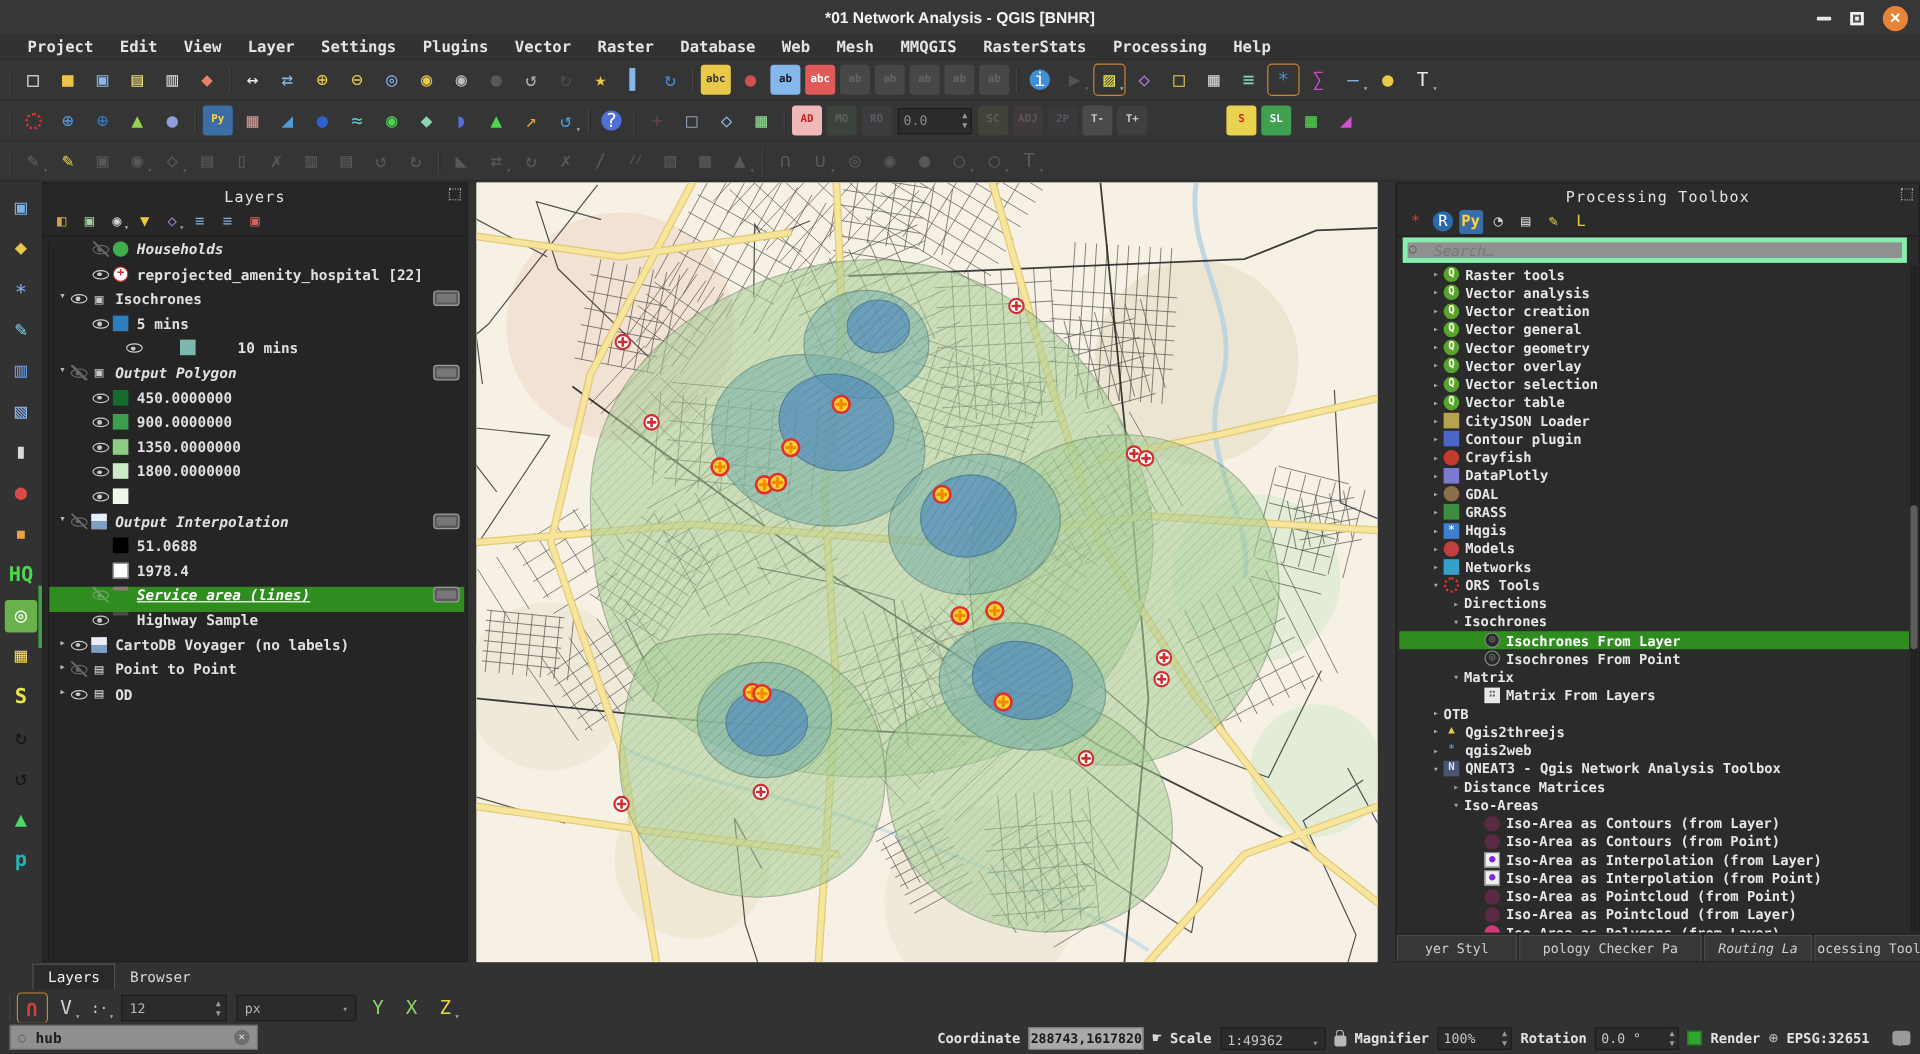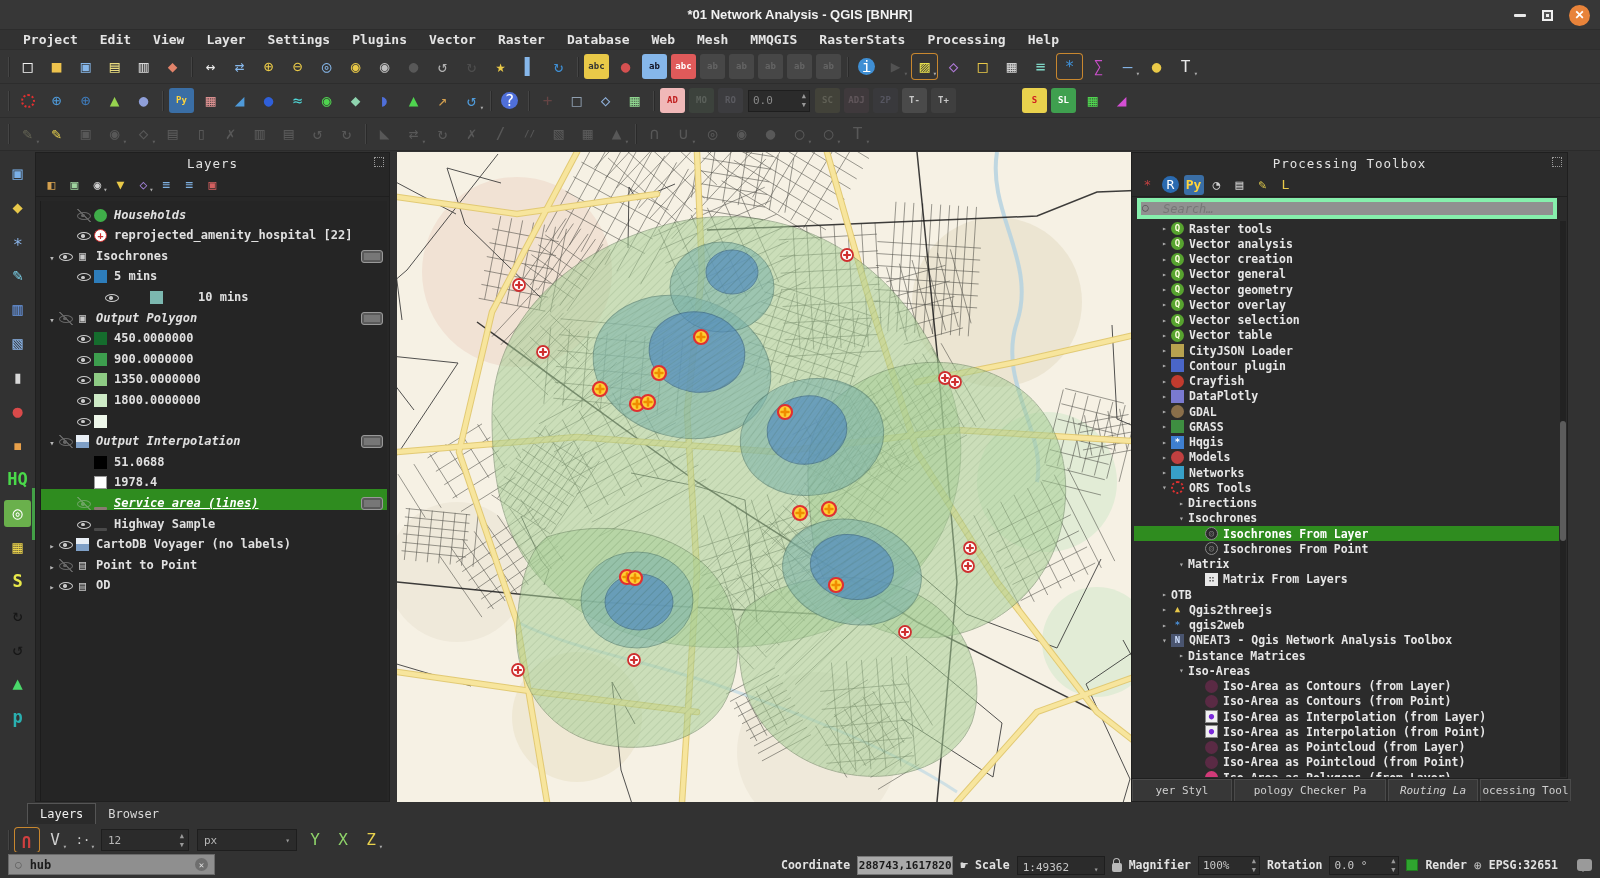--- a/index.html
+++ b/index.html
@@ -44,21 +44,21 @@
   #leftrail .tbicon{width:27px;height:27px;margin:3.5px 0;font-size:17px}
   #rail-active{position:absolute;left:32px;top:488px;width:3px;height:52px;background:#43a047}
   
   #layerspanel{position:absolute;left:35px;top:152px;width:355px;height:650px;background:#272727;border:1px solid #1f1f1f}
   .panelhead{height:20px;display:flex;align-items:center;justify-content:center;position:relative}
   .panelhead .pt{color:#e2e2e2;font-size:12.5px;letter-spacing:1px}
   .panelhead .dockic{position:absolute;right:5px;top:4px;width:10px;height:10px;border:1px dotted #9a9a9a}
   .ptoolbar{height:24px;display:flex;align-items:center;padding-left:4px;border-bottom:1px solid #1f1f1f}
   .ptoolbar .tbicon{width:20px;height:20px;font-size:13px;margin:0 1.5px}
   #layertree{position:absolute;left:4px;top:48px;right:2px;bottom:0;background:#252525;border-left:1px solid #1c1c1c;overflow:hidden}
-  .lrow{height:20.6px;display:flex;align-items:flex-end;color:#e0e0e0;font-size:12px;font-weight:600;white-space:nowrap}
+  .lrow{height:20.6px;display:flex;align-items:flex-start;color:#e0e0e0;font-size:12px;font-weight:600;white-space:nowrap}
   .lrow.sel{background:#2f8c1f;color:#fff}
   .lrow .ex{width:14px;flex:none;color:#b8b8b8;font-size:9px;text-align:center}
   .lrow .eyewrap{width:17px;flex:none;display:flex;align-items:center}
   .eye{display:inline-block;width:14px;height:13px;position:relative}
   .eye::before{content:'';position:absolute;left:0;top:3px;width:12px;height:6px;border:1.4px solid #c9c9c9;border-radius:50%}
   .eye::after{content:'';position:absolute;left:4.4px;top:5.2px;width:3.6px;height:3.6px;background:#c9c9c9;border-radius:50%}
   .eye.off{opacity:.4;background:linear-gradient(45deg,transparent 45%,#bbb 45%,#bbb 55%,transparent 55%)}
   .sw{width:13px;height:13px;margin-right:7px;flex:none;display:flex;align-items:center;justify-content:center;font-size:11px}
   .sw-circle{border-radius:50%}
   .sw-cross{border-radius:50%;background:#fff;border:1.6px solid #d03030;color:#d03030;font-weight:bold;font-size:10px;line-height:1}
@@ -67,21 +67,21 @@
   .sw-line{height:3px;border-radius:1px}
   .lrow .lbl{overflow:hidden;text-overflow:ellipsis}
   .lrow .lbl.it{font-style:italic}
   .lrow .lbl.ul{text-decoration:underline}
   .lrow .badge{margin-left:auto;margin-right:4px;width:22px;height:13px;border-radius:3px;background:#777;
     border:1px solid #999;box-shadow:inset 0 0 0 2px #5a5a5a;flex:none}
   
   #map{position:absolute;left:397px;top:152px;width:751px;height:650px;background:#f6f1e4;overflow:hidden}
   #map svg{display:block}
   
-  #procpanel{position:absolute;left:1131px;top:152px;width:437px;height:650px;background:#2b2b2b;border:1px solid #1f1f1f}
+  #procpanel{position:absolute;left:1163px;top:152px;width:437px;height:650px;background:#2b2b2b;border:1px solid #1f1f1f}
   #procsearch{position:absolute;left:5px;top:45px;right:10px;height:21px;background:#909090;border:4px solid #86efac;
     color:#6f6f6f;font-size:12px;font-family:inherit;padding:0 4px 0 22px}
   #procsearch::placeholder{color:#777;font-style:italic}
   .searchglyph{position:absolute;left:10px;top:48px;color:#555;font-size:11px;z-index:2}
   #proctree{position:absolute;left:2px;top:68px;right:8px;bottom:24px;overflow:hidden}
   .prow{height:15.25px;display:flex;align-items:center;color:#e6e6e6;font-size:11.5px;font-weight:600;white-space:nowrap}
   .prow.sel{background:#2f8c1f;color:#fff}
   .prow .ex{width:13px;flex:none;color:#aaa;font-size:8px;text-align:center}
   .ti{width:13px;height:13px;margin-right:5px;flex:none;display:flex;align-items:center;justify-content:center;
     font-size:9px;font-weight:bold;line-height:1}
@@ -1531,26 +1531,26 @@
         <span>Iso-Area as Interpolation (from Layer)</span>
       </div>
       <div class="prow" style="padding-left: 58px;">
         <span class="ex"></span>
         <span class="ti" style="background: rgb(240, 240, 240); border: 1px solid rgb(136, 136, 136); color: rgb(122, 42, 217);">●</span>
         <span>Iso-Area as Interpolation (from Point)</span>
       </div>
       <div class="prow" style="padding-left: 58px;">
         <span class="ex"></span>
         <span class="ti" style="background: rgb(90, 42, 68); border-radius: 50%;"></span>
+        <span>Iso-Area as Pointcloud (from Point)</span>
+      </div>
+      <div class="prow" style="padding-left: 58px;">
+        <span class="ex"></span>
+        <span class="ti" style="background: rgb(90, 42, 68); border-radius: 50%;"></span>
         <span>Iso-Area as Pointcloud (from Layer)</span>
-      </div>
-      <div class="prow" style="padding-left: 58px;">
-        <span class="ex"></span>
-        <span class="ti" style="background: rgb(90, 42, 68); border-radius: 50%;"></span>
-        <span>Iso-Area as Pointcloud (from Point)</span>
       </div>
       <div class="prow" style="padding-left: 58px;">
         <span class="ex"></span>
         <span class="ti" style="background: rgb(208, 58, 120); border-radius: 50%;"></span>
         <span>Iso-Area as Polygons (from Layer)</span>
       </div>
     </div>
   <div id="procscroll">
       <div class="thumb" style="top:200px;height:120px"></div>
     </div>

